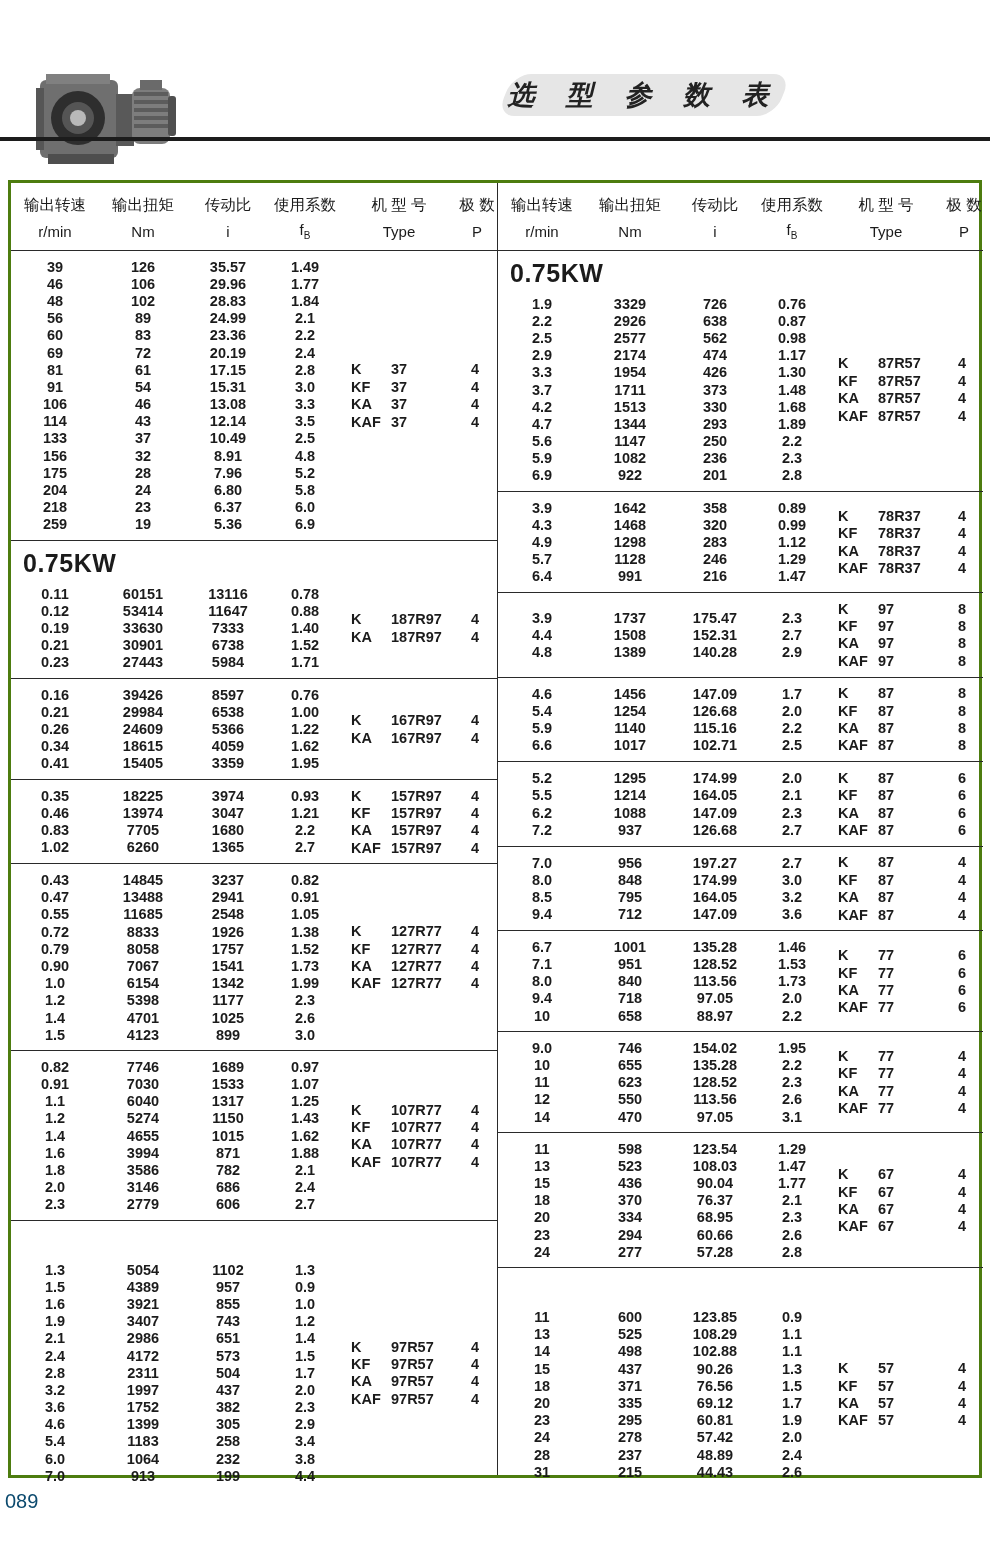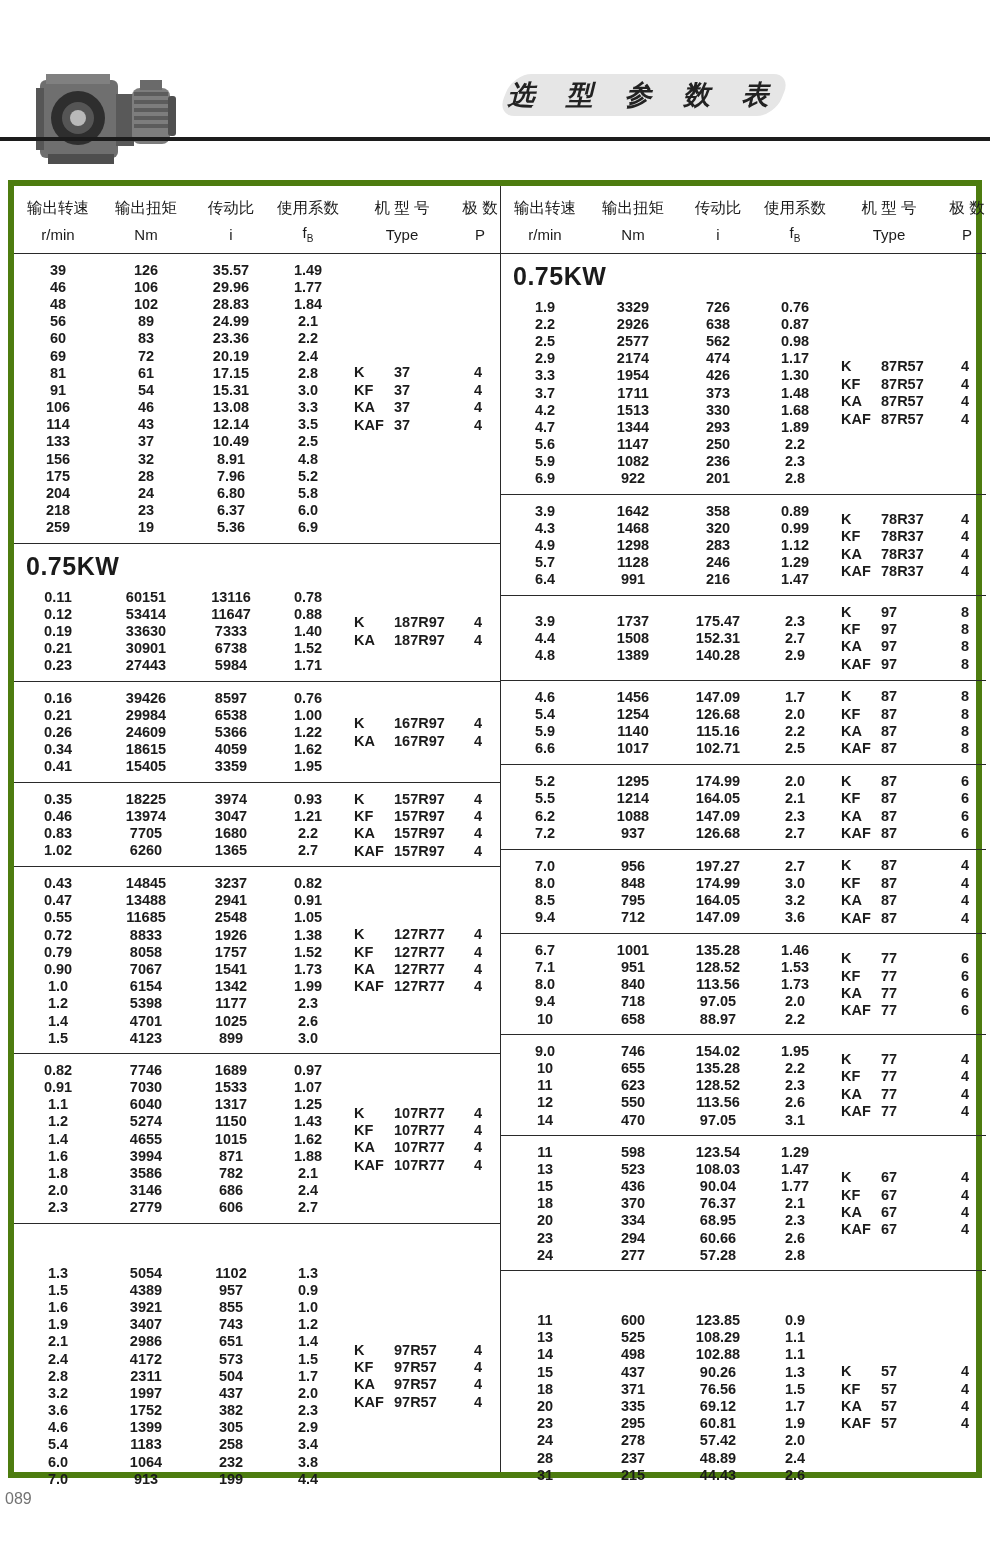--- a/index.html
+++ b/index.html
@@ -16,21 +16,21 @@
   }
   .banner-text{
     display:block;transform:skewX(22deg);text-align:center;line-height:42px;
     font-size:27px;font-weight:bold;font-style:italic;letter-spacing:12px;
     color:#222;white-space:nowrap;
   }
   .rule{position:absolute;left:0;top:137px;width:990px;height:4px;background:#1c1c1c;}
   
   .table{
     position:absolute;left:8px;top:180px;width:974px;height:1298px;
-    border:6px solid #4d7c0f;display:flex;box-sizing:border-box;
+    border:3px solid #4d7c0f;display:flex;box-sizing:border-box;
   }
   .half{width:487px;display:flex;flex-direction:column;box-sizing:border-box;}
   .half.right{border-left:1px solid #2a2a2a;width:486px;}
   .thead{border-bottom:1px solid #2a2a2a;padding:9px 0 7px;}
   .th-row{display:grid;grid-template-columns:88px 88px 82px 72px 116px 40px;}
   .th-row.cn{font-size:15.5px;height:27px;align-items:center;}
   .th-row.unit{font-size:15px;height:24px;align-items:center;}
   .th-cell{text-align:center;white-space:nowrap;}
   .th-cell sub{font-size:10px;}
   .section-heading{
@@ -40,21 +40,21 @@
   .block{display:flex;border-bottom:1px solid #2a2a2a;padding:7px 0;flex:1 0 auto;font-weight:bold;}
   .block.last{border-bottom:none;margin-top:33px;}
   .rows{width:330px;display:flex;flex-direction:column;justify-content:center;}
   .row{display:grid;grid-template-columns:88px 88px 82px 72px;height:17.2px;align-items:center;}
   .cell{text-align:center;font-size:14.5px;}
   .types{width:156px;display:flex;flex-direction:column;justify-content:center;}
   .trow{display:flex;height:17.4px;align-items:center;font-size:14.5px;}
   .tprefix{width:40px;padding-left:10px;}
   .tmodel{width:62px;text-align:left;}
   .tpoles{width:44px;text-align:center;}
-  .pagenum{position:absolute;left:5px;top:1490px;font-size:16px;color:#737373;}
+  .pagenum{position:absolute;left:5px;top:1490px;font-size:20px;color:#0c4a6e;}
 </style>
 </head>
 <body>
 
 <div class="page-root">
 
   <svg class="photo" viewBox="0 0 155 118">
     <rect x="12" y="22" width="78" height="78" rx="6" fill="#6f6f6f"></rect>
     <rect x="8" y="30" width="8" height="62" fill="#565656"></rect>
     <rect x="18" y="16" width="64" height="10" fill="#808080"></rect>

